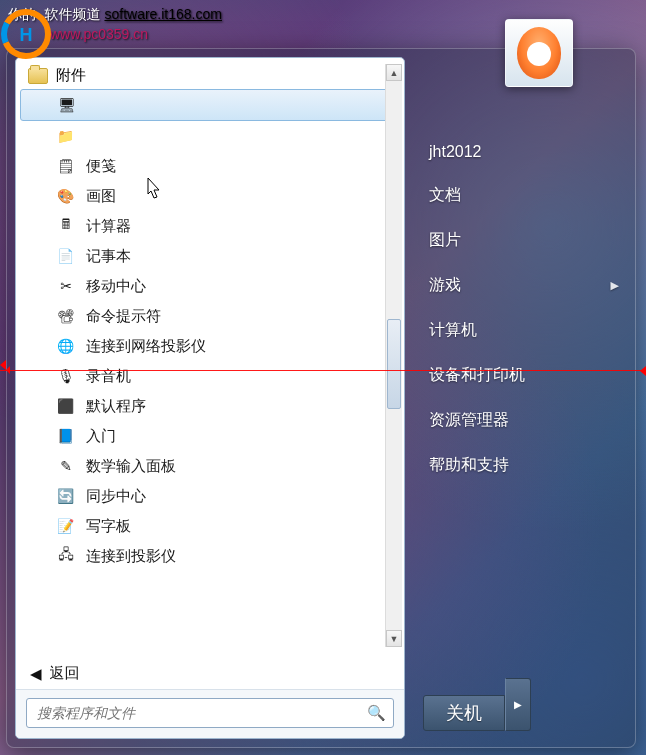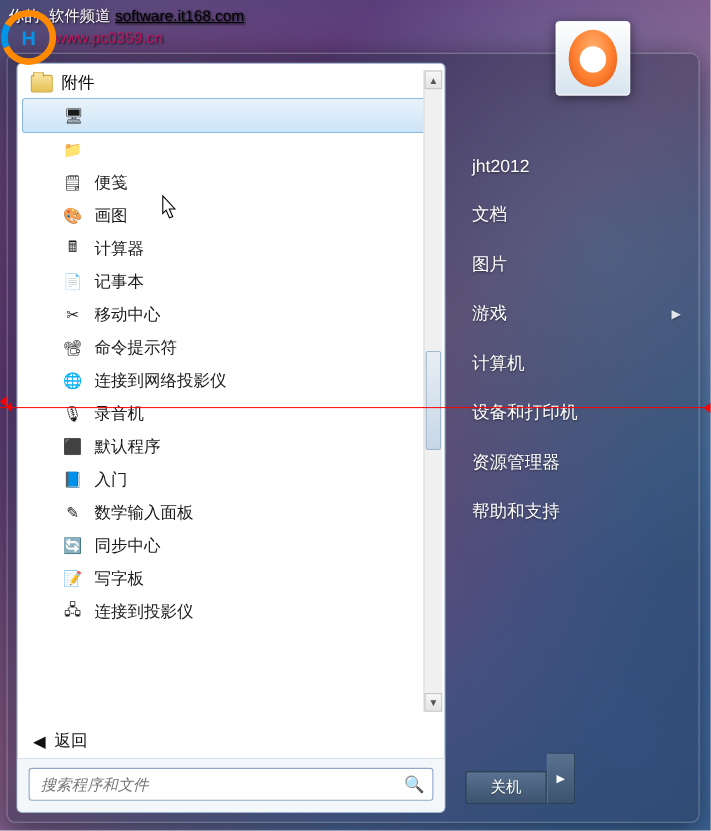--- a/index.html
+++ b/index.html
@@ -237,21 +237,21 @@
     .shutdown-row {
       margin-top: auto;
       display: flex;
       gap: 0;
       padding-bottom: 6px;
       justify-content: flex-start;
     }
     .shutdown-btn {
       background: linear-gradient(#5a7290, #3b536e);
       color: #fff;
-      font-size: 14px;
+      font-size: 18px;
       border: 1px solid #2d3f52;
       padding: 5px 22px;
       border-radius: 3px 0 0 3px;
       cursor: pointer;
       text-shadow: 0 1px 1px rgba(0,0,0,0.4);
       margin-top: 17px;
     }
     .shutdown-split {
       background: linear-gradient(#5a7290, #3b536e);
       color: #fff;

